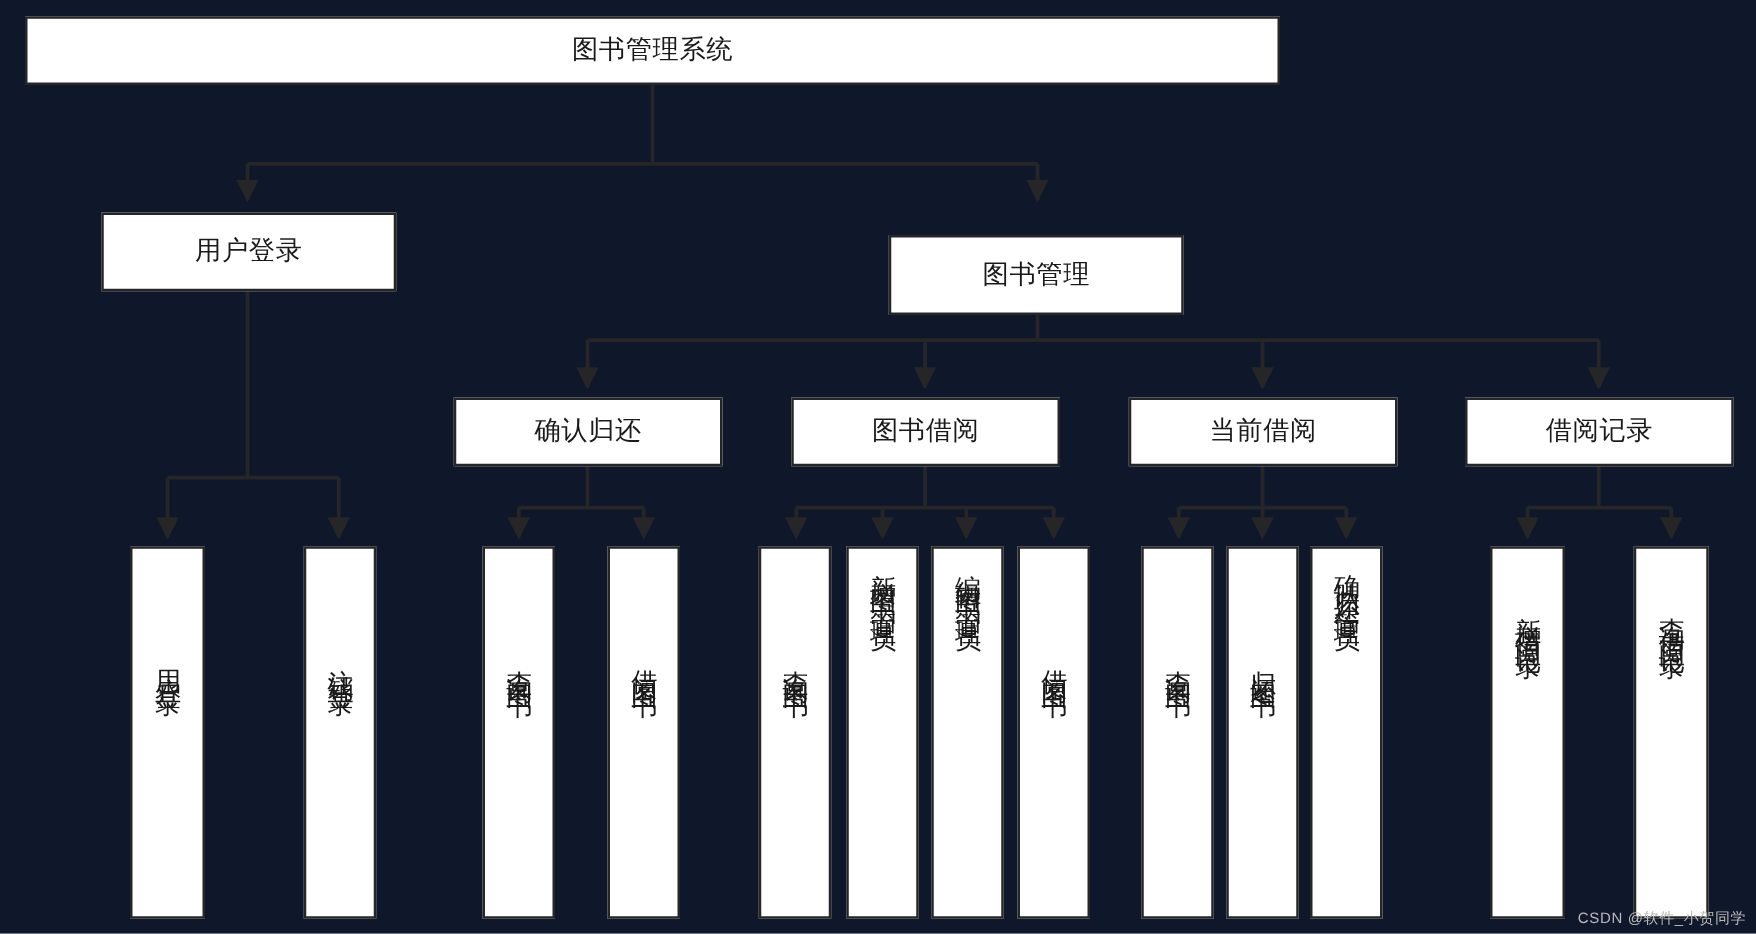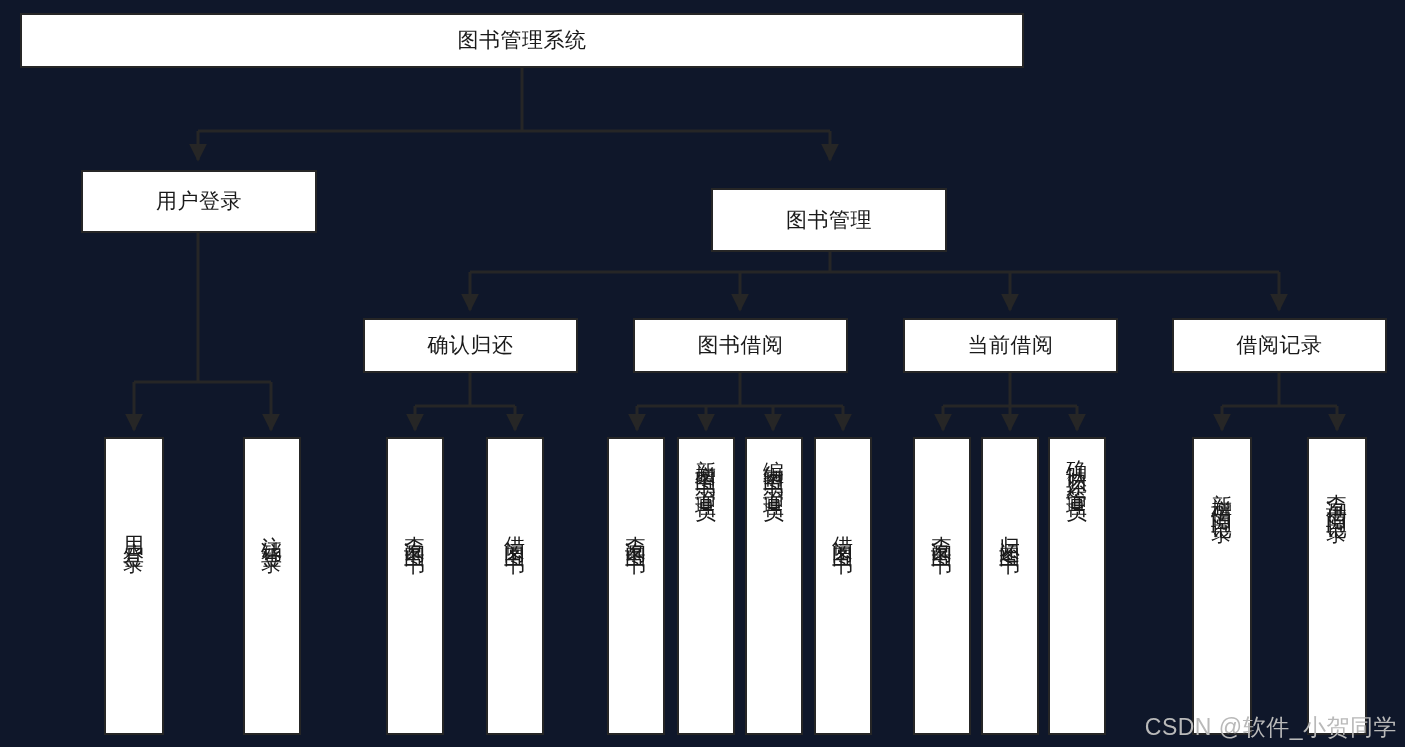--- a/index.html
+++ b/index.html
@@ -50,21 +50,21 @@
     text-orientation:upright;
     font-size:21px;
     line-height:1.0;
     letter-spacing:6px;
     white-space:nowrap;
   }
   #watermark{
     position:absolute;
     right:8px;
     bottom:4px;
-    font-size:23px;
+    font-size:12px;
     color:#b9b9b9;
     letter-spacing:0.5px;
     z-index:5;
     white-space:nowrap;
   }
 </style>
 </head>
 <body>
 
 <div id="canvas">

